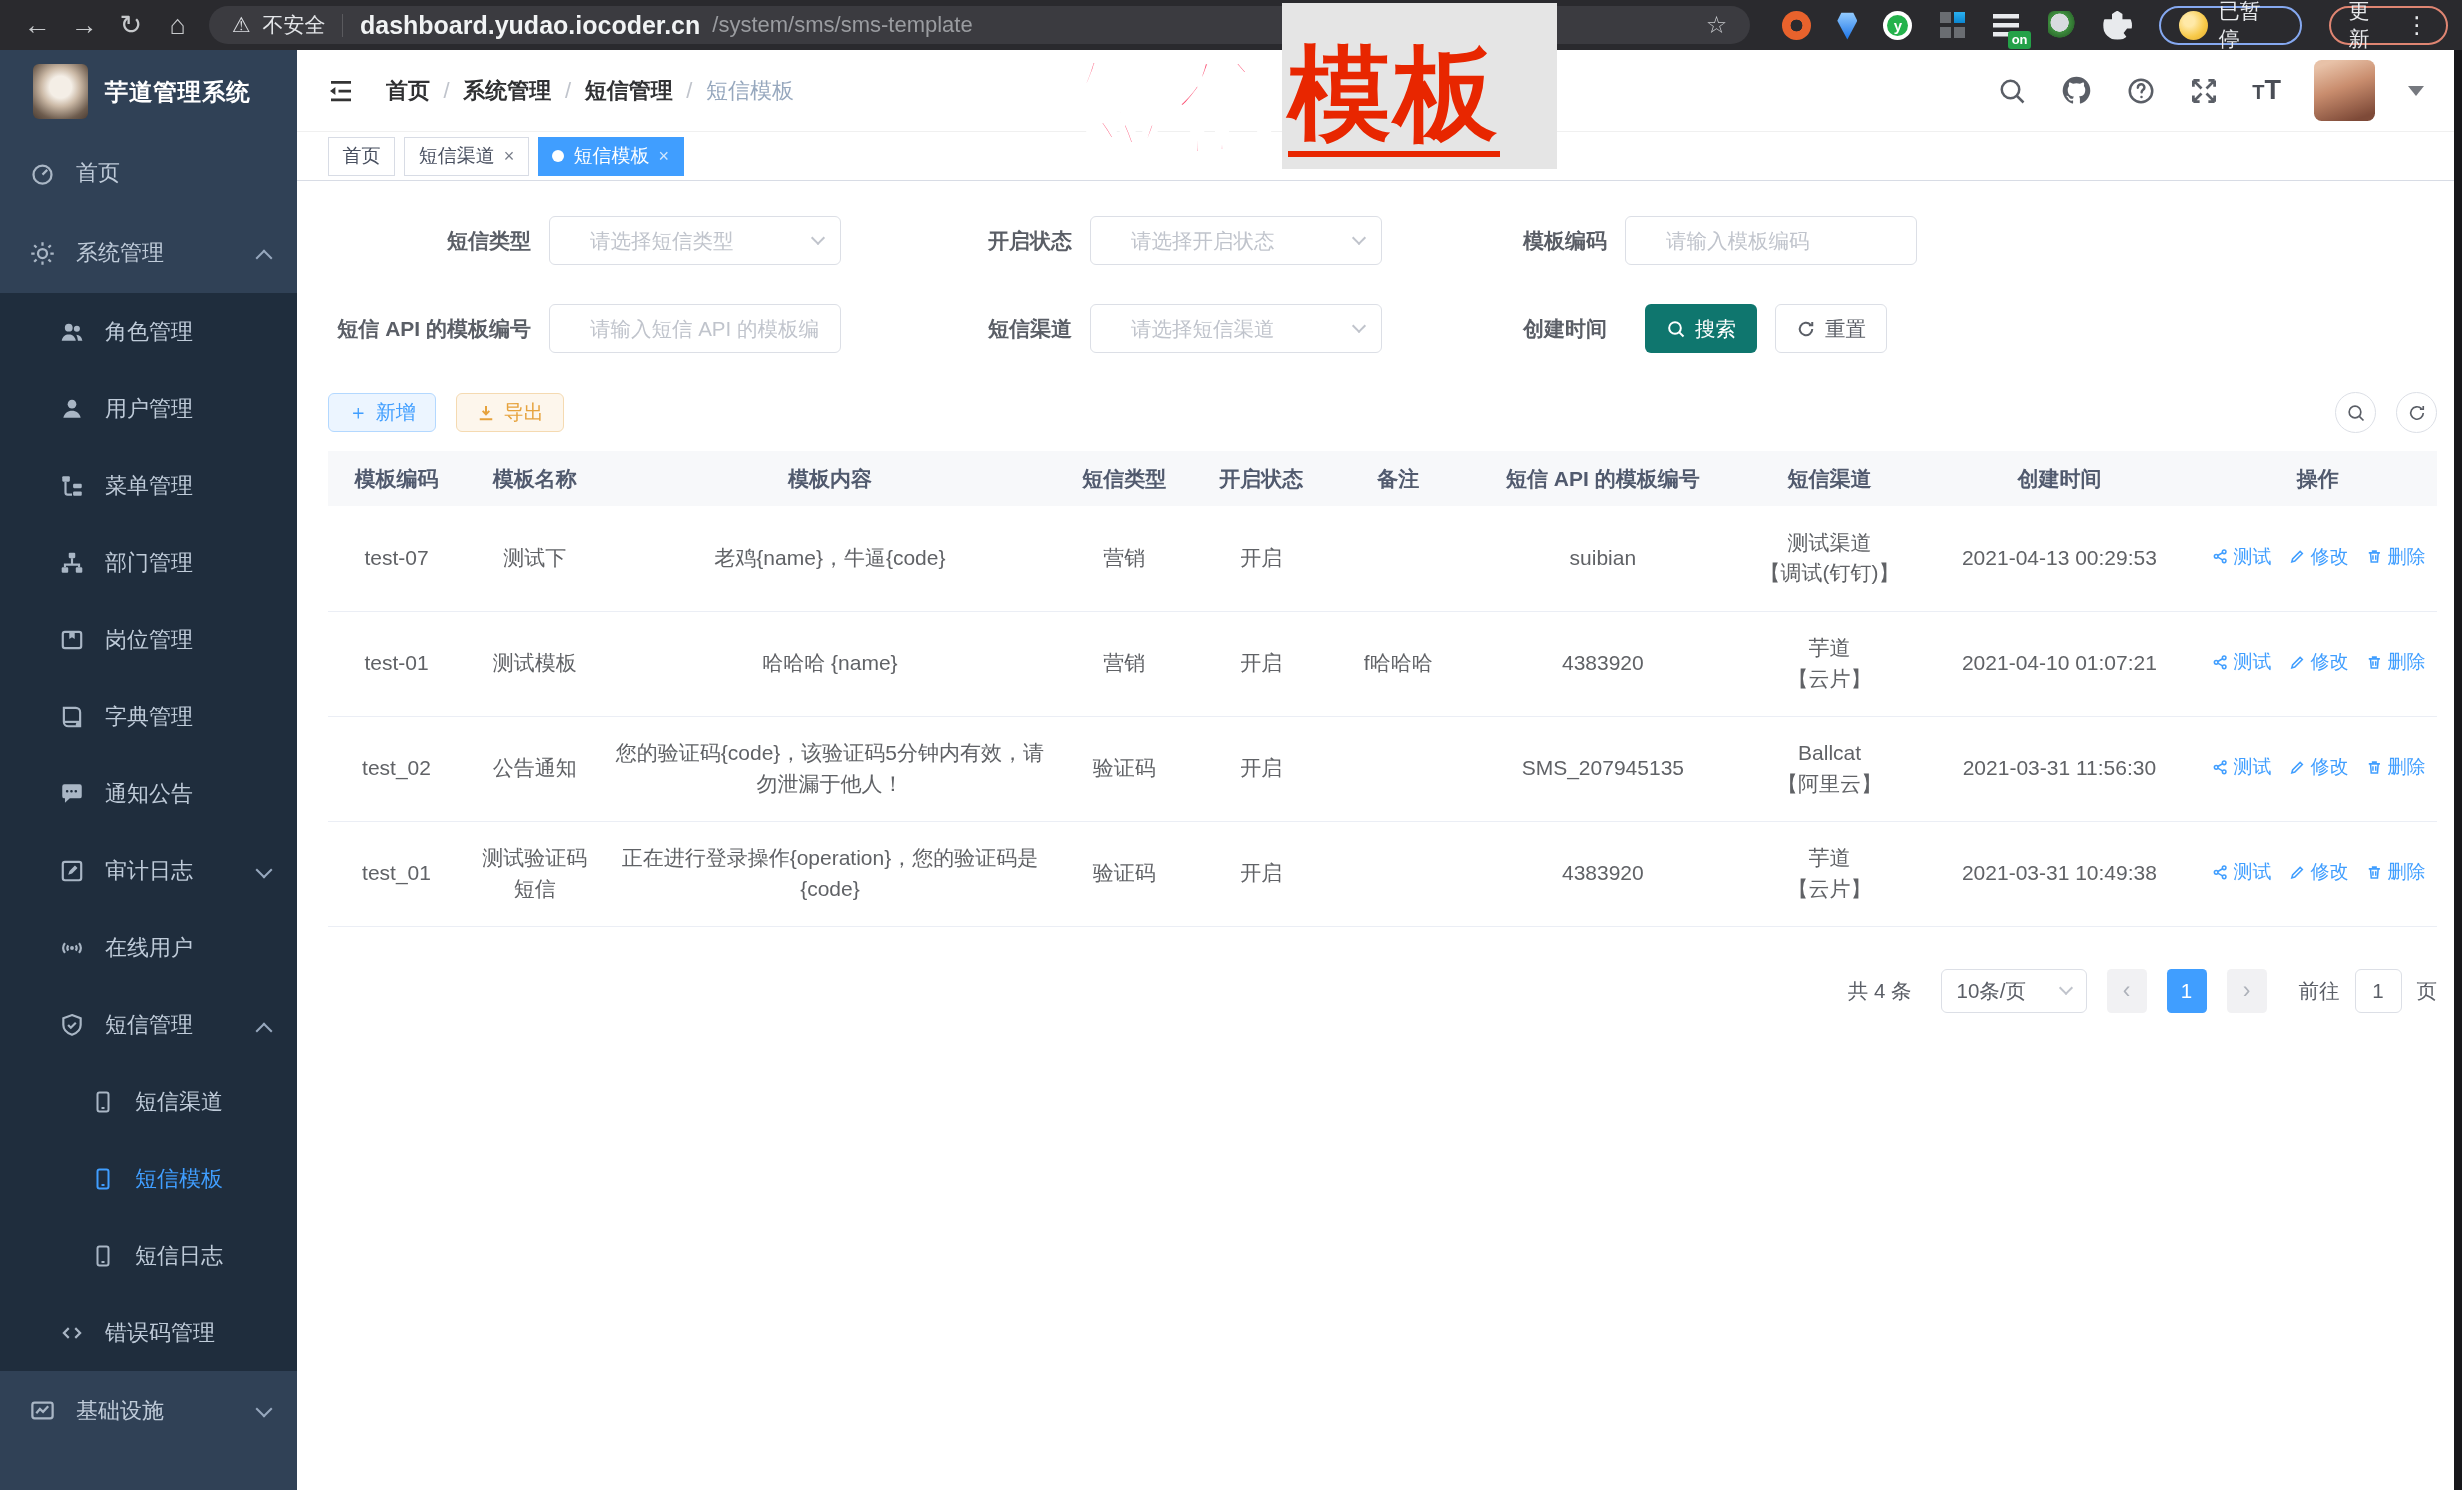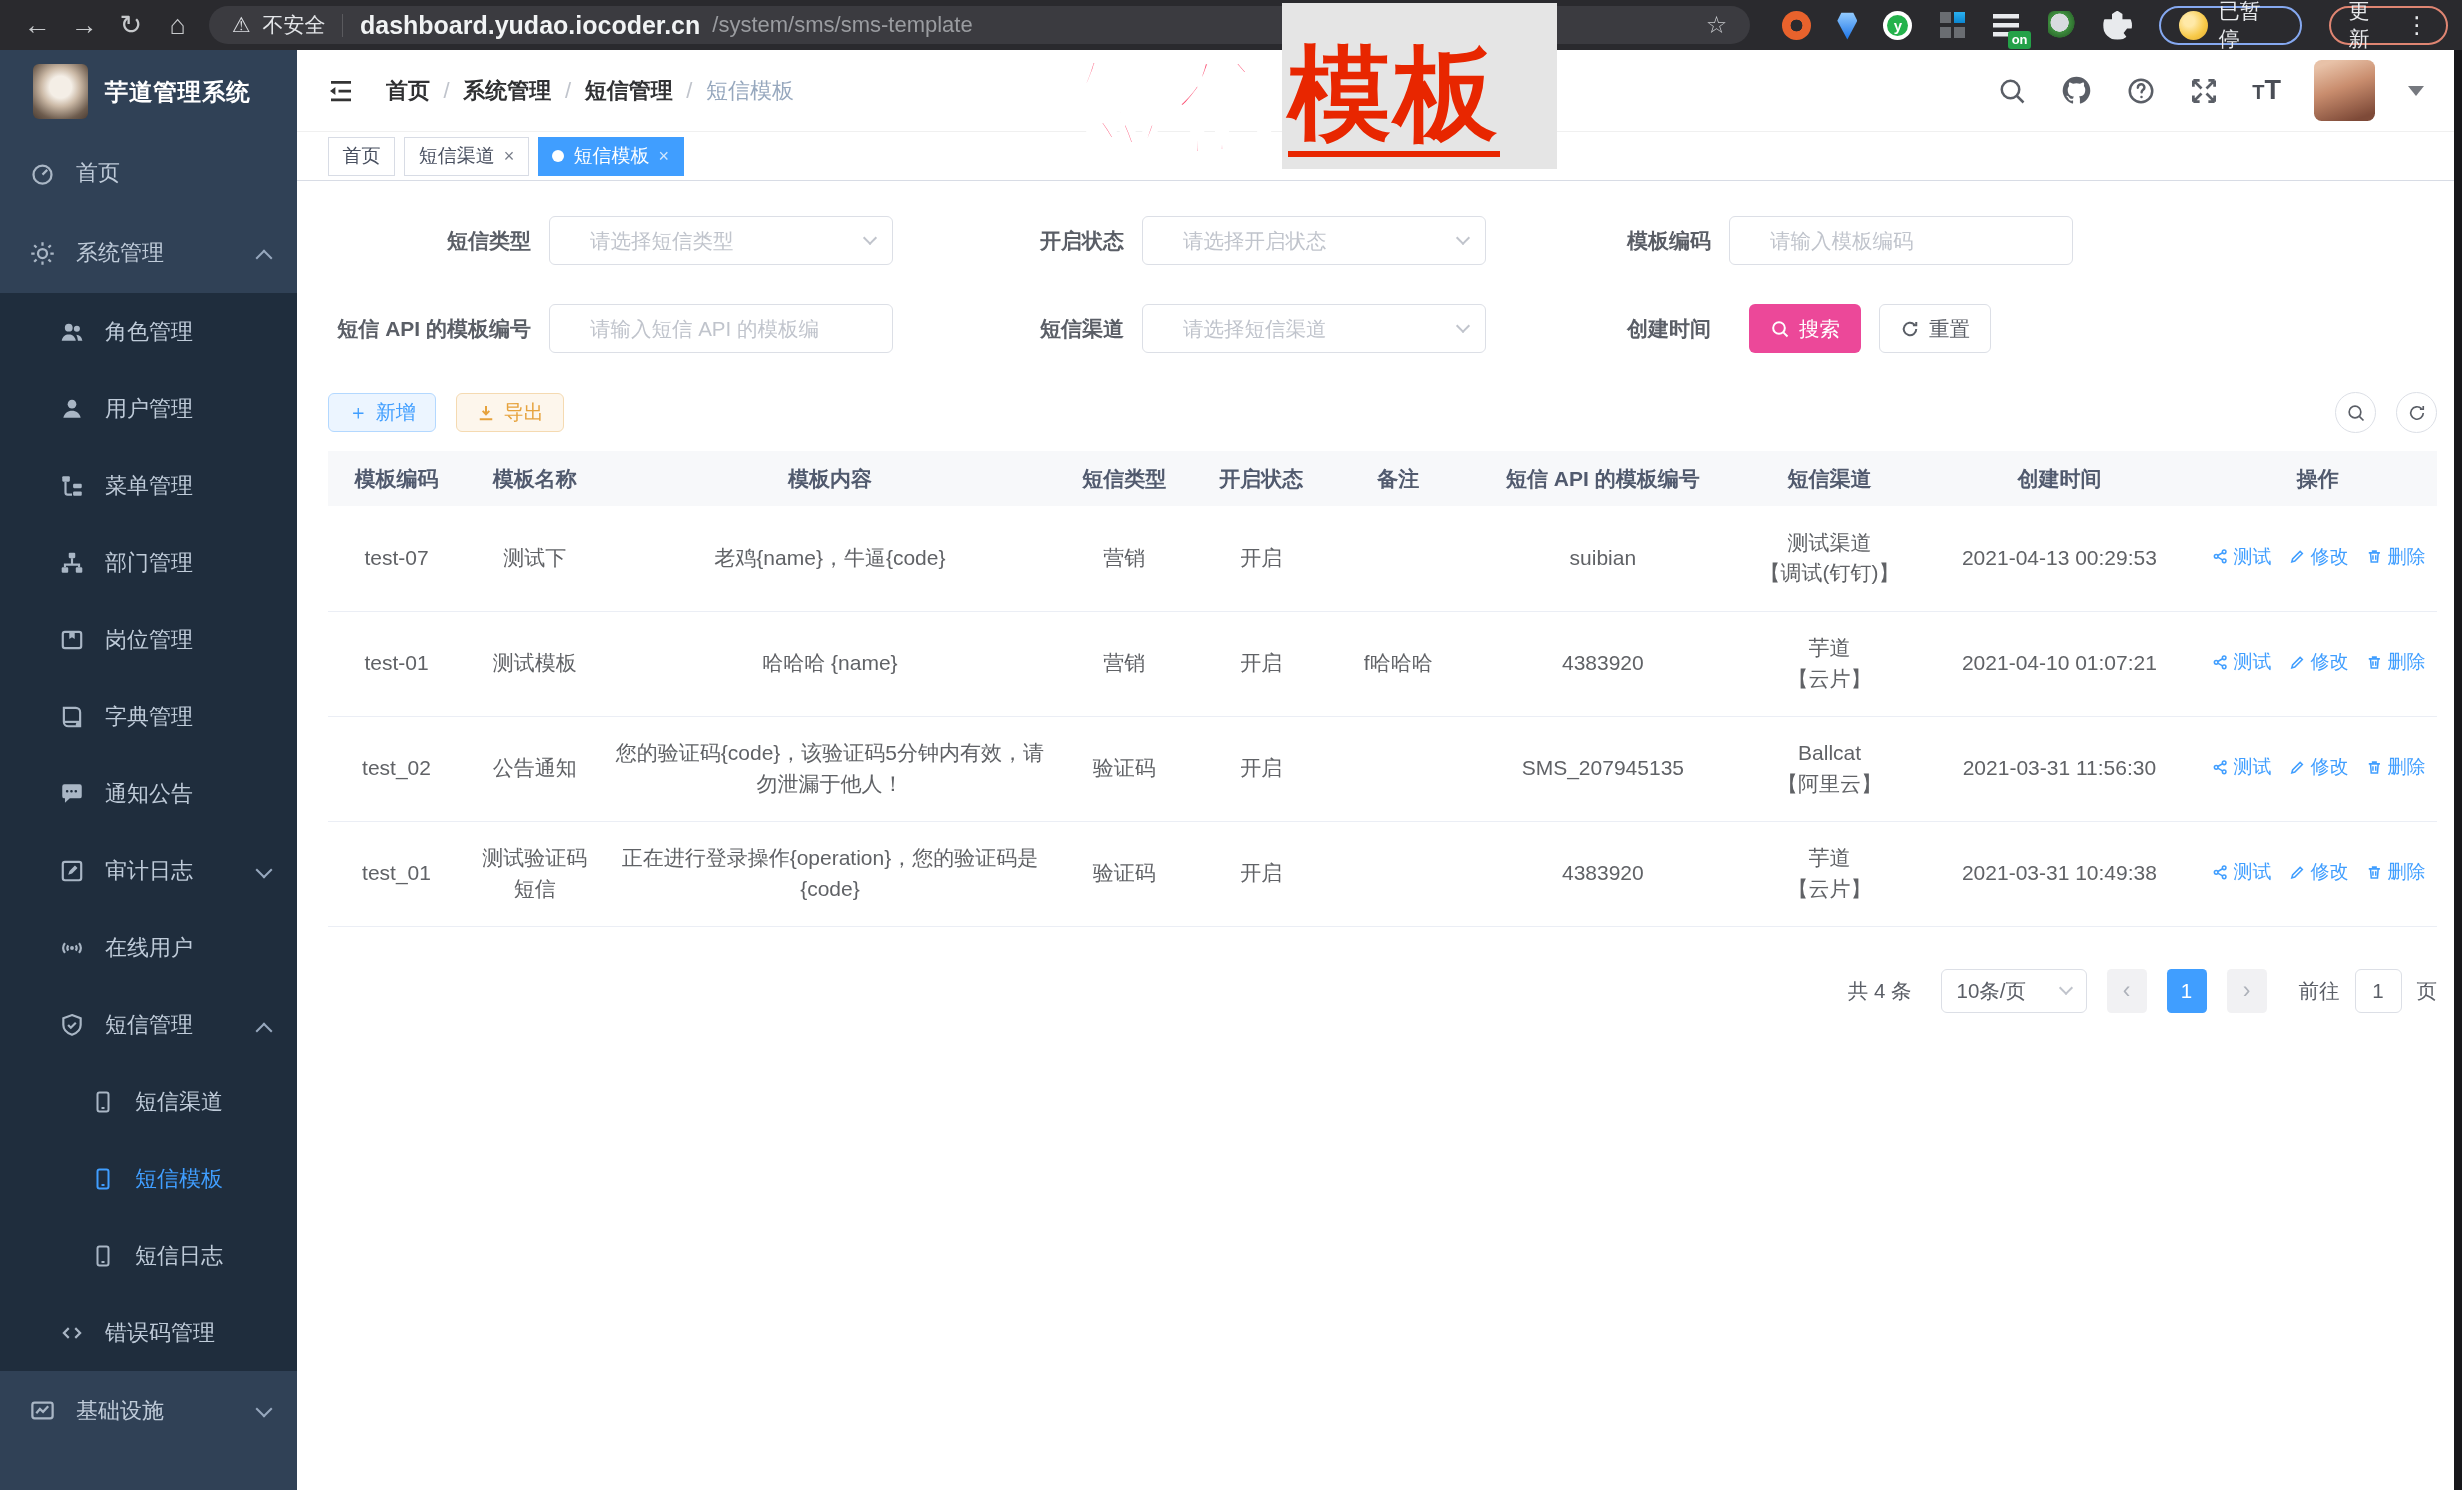--- a/index.html
+++ b/index.html
@@ -99,27 +99,27 @@
 
   .content{ flex:1; padding:35px 25px 0 31px; position:relative; overflow:hidden; }
 
   
   .frow{ display:flex; align-items:center; height:49px; margin-bottom:39px; }
   .fgroup{ display:flex; align-items:center; }
   .flabel{ font-size:21px; font-weight:bold; color:#5a5e66; text-align:right; padding-right:18px; white-space:nowrap; }
   .wl1{ width:221px; } .wl2{ width:249px; } .wl3{ width:243px; }
   .fctl{ height:49px; border:1.5px solid #dcdfe6; border-radius:6px; background:#fff;
      display:flex; align-items:center; padding:0 16.7px; font-size:20.5px; color:#c0c4cc; }
-  .w-in{ width:344px; justify-content:space-between;padding-left:40px; }
+  .w-in{ width:292px; justify-content:space-between;padding-left:40px; }
   .caret-sel{ width:10px; height:10px; border-right:2.3px solid #c0c4cc; border-bottom:2.3px solid #c0c4cc; transform:rotate(45deg); margin-top:-4.5px; }
   .daterange{ width:362px; gap:13.6px; }
   .daterange .sep{ color:#8a8f99; }
   .cal-ic{ color:#c0c4cc; }
   .btn{ height:49px; border-radius:6px; display:flex; align-items:center; justify-content:center; gap:9px; font-size:20.5px; cursor:pointer; white-space:nowrap;}
-  .btn-search{ width:112px; background:#ec4899; color:#fff; margin-left:20px; }
+  .btn-search{ width:112px; background:#0f766e; color:#fff; margin-left:20px; }
   .btn-reset{ width:112px; background:#fff; border:1.5px solid #dcdfe6; color:#5a5e66; margin-left:18px; }
 
   
   .toolbar{ display:flex; align-items:center; margin-top:36px; }
   .btn-sm{ height:39px; border-radius:6px; font-size:20px; display:flex; align-items:center; justify-content:center; gap:7.6px; cursor:pointer; }
   .btn-add{ width:108px; background:#ecf5ff; border:1.5px solid #b3d8ff; color:#409eff; }
   .btn-export{ width:108px; background:#fdf6ec; border:1.5px solid #f5dab1; color:#e6a23c; margin-left:20px; }
   .tool-right{ margin-left:auto; display:flex; gap:20px; }
   .circle-btn{ width:41px; height:41px; border-radius:50%; border:1.5px solid #dcdfe6; color:#5a5e66;
      display:flex; align-items:center; justify-content:center; cursor:pointer; background:#fff;}

